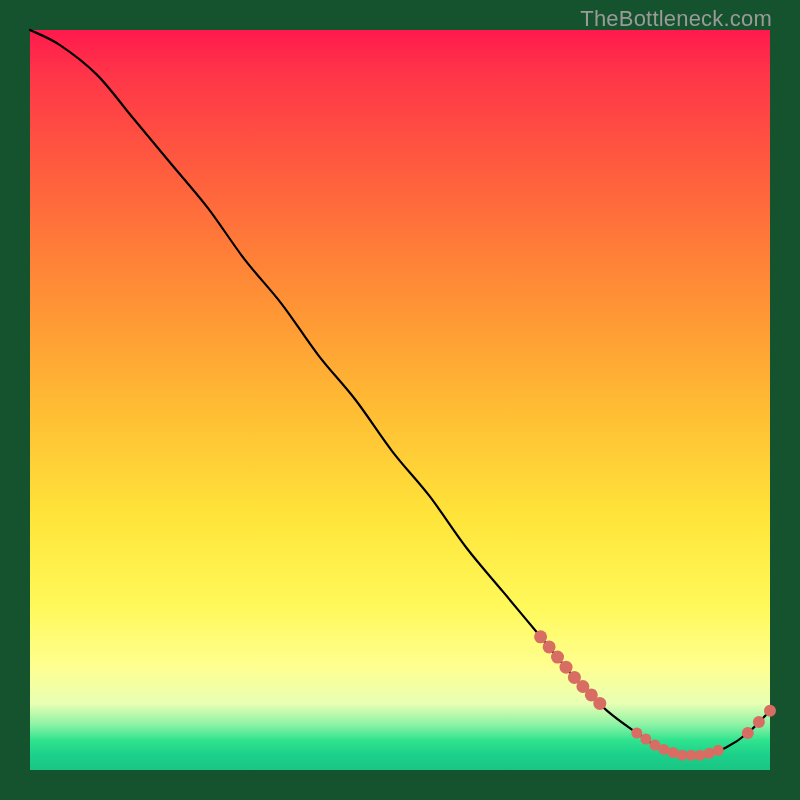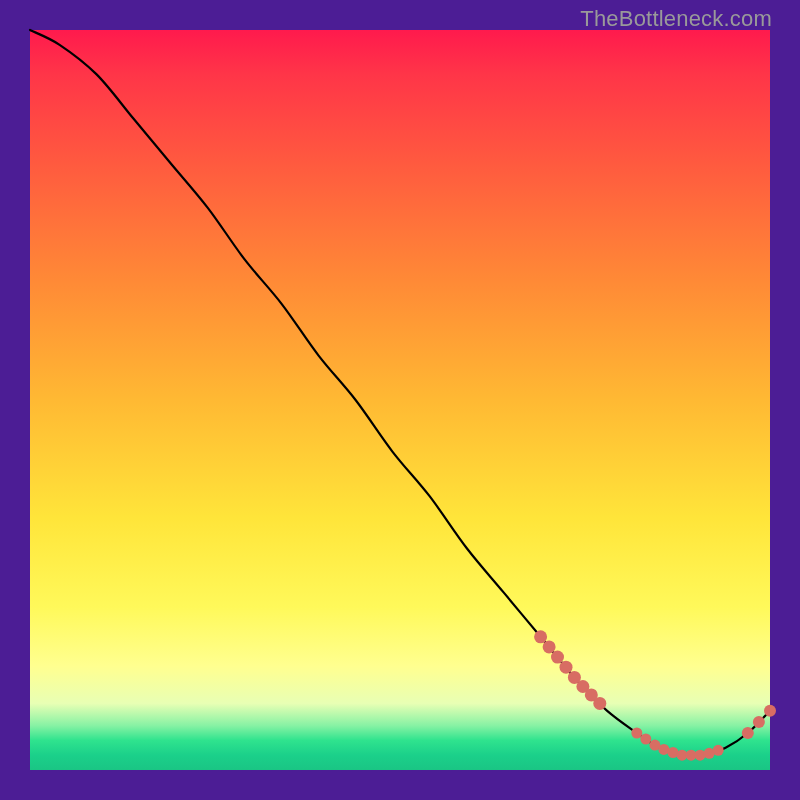--- a/index.html
+++ b/index.html
@@ -8,21 +8,21 @@
     width: 800px;
     height: 800px;
     background: #000;
     overflow: hidden;
     font-family: Arial, Helvetica, sans-serif;
   }
   .frame {
     position: relative;
     width: 800px;
     height: 800px;
-    background: #4c1d95;
+    background: #14532d;
   }
   .plot-bg {
     position: absolute;
     left: 30px;
     top: 30px;
     width: 740px;
     height: 740px;
     
     background: linear-gradient(
       to bottom,

